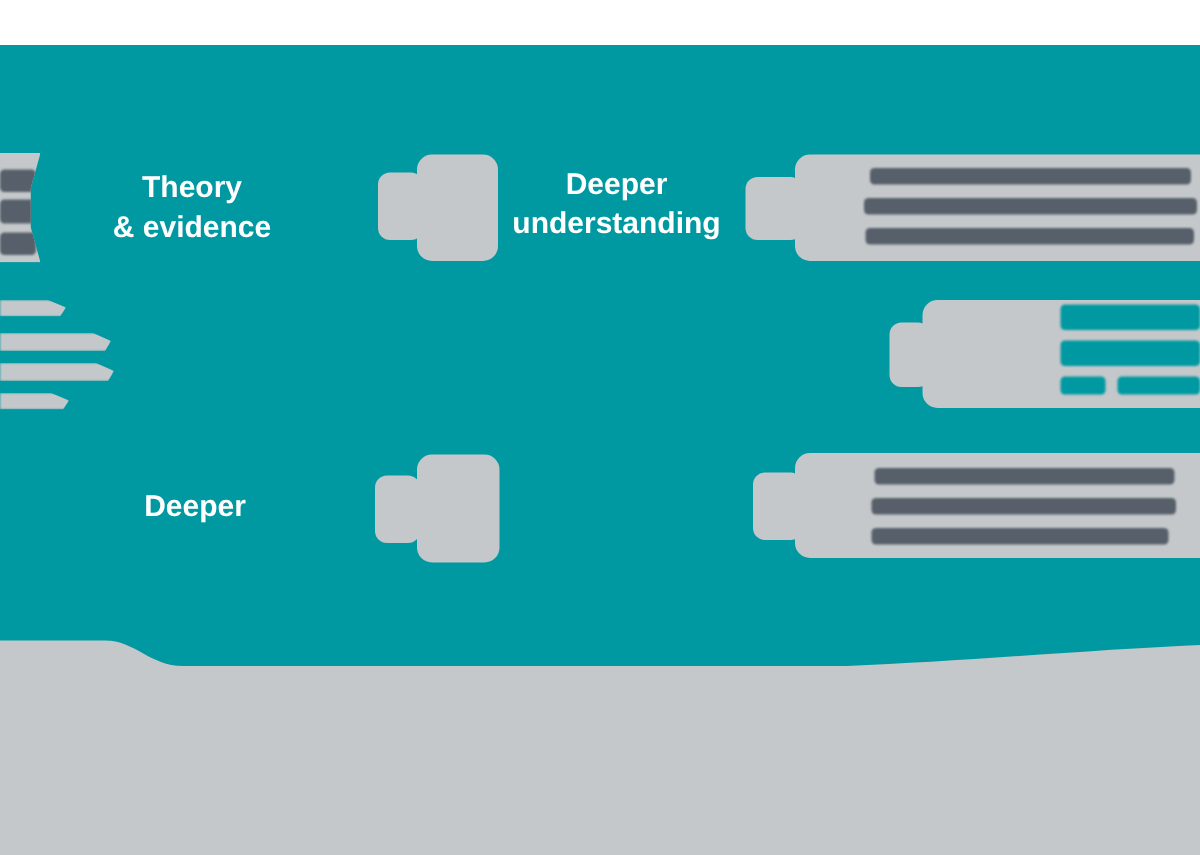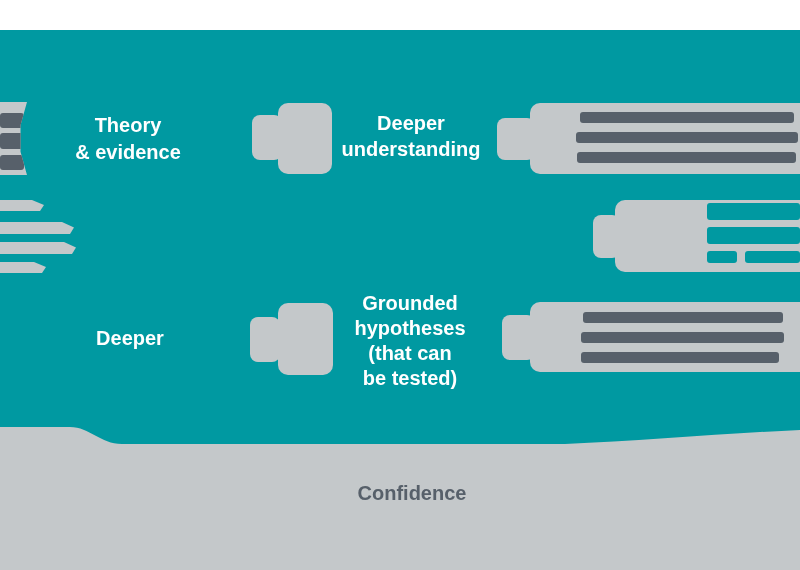--- a/index.html
+++ b/index.html
@@ -72,25 +72,20 @@
       <div class="bar-light bar-taper" style="left: 0px; top: 222px; width: 74px; height: 12px;"></div>
       <div class="bar-light bar-taper" style="left: 0px; top: 242px; width: 76px; height: 12px;"></div>
       <div class="bar-light bar-taper" style="left: 0px; top: 262px; width: 46px; height: 11px;"></div>
     </div>
 
   <div class="abs node-label" id="theory-label">Theory
 &amp; evidence</div>
   <div class="abs node-label" id="deeper-label">Deeper
 understanding</div>
   <div class="abs node-label" id="models-label">Deeper</div>
-  <div class="abs node-label" id="grounded-label">Grounded
-hypotheses
-(that can
-be tested)</div>
-  <div class="abs" id="confidence-label">Confidence</div>
 
   <div class="abs conn" style="left:252px;top:115px;width:30px;height:45px;"></div>
   <div class="abs conn conn-head" style="left:278px;top:103px;width:54px;height:71px;"></div>
 
   <div class="abs conn" style="left:250px;top:317px;width:30px;height:45px;"></div>
   <div class="abs conn conn-head" style="left:278px;top:303px;width:55px;height:72px;"></div>
 
   <div class="abs conn" style="left:497px;top:118px;width:38px;height:42px;"></div>
   <div class="abs r-box" style="left:530px;top:103px;width:270px;height:71px;">
       <div class="bar-dark" style="left: 50px; top: 9px; width: 214px; height: 11px;"></div>

